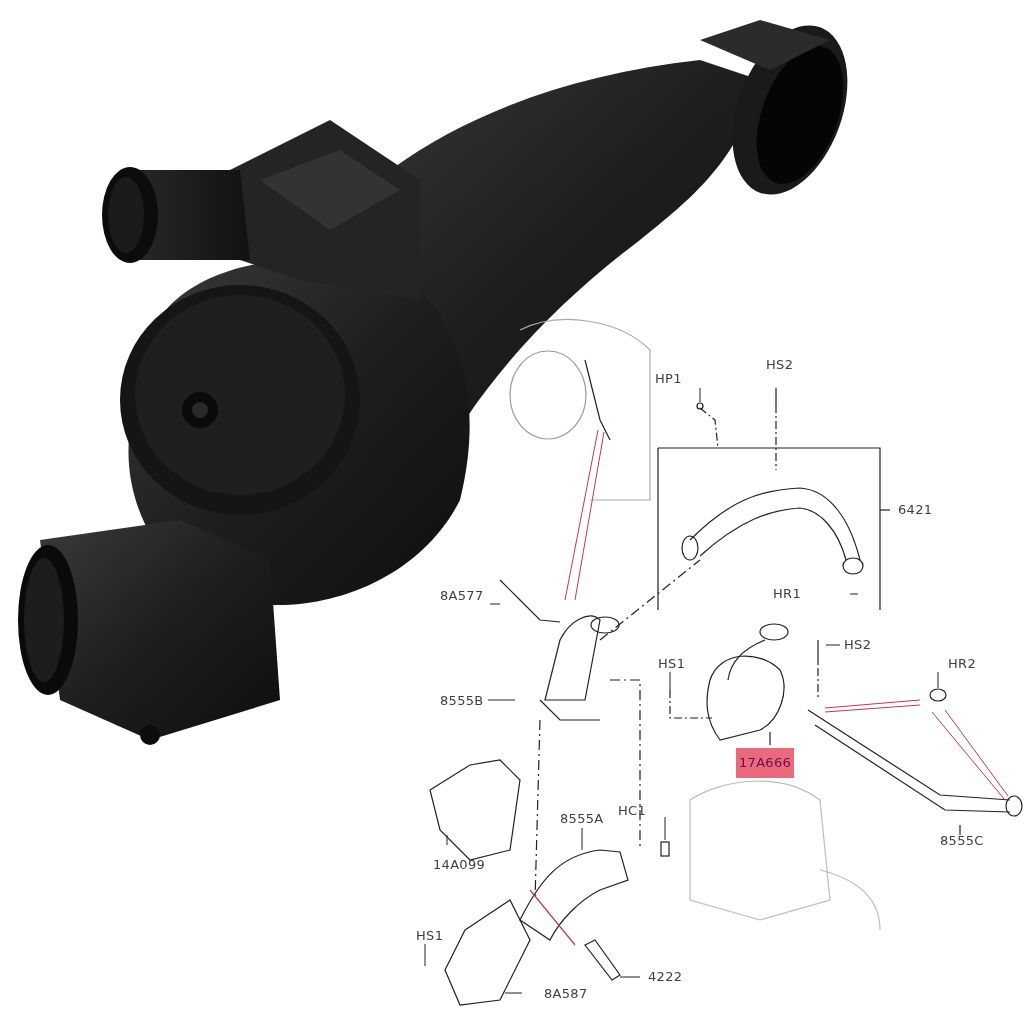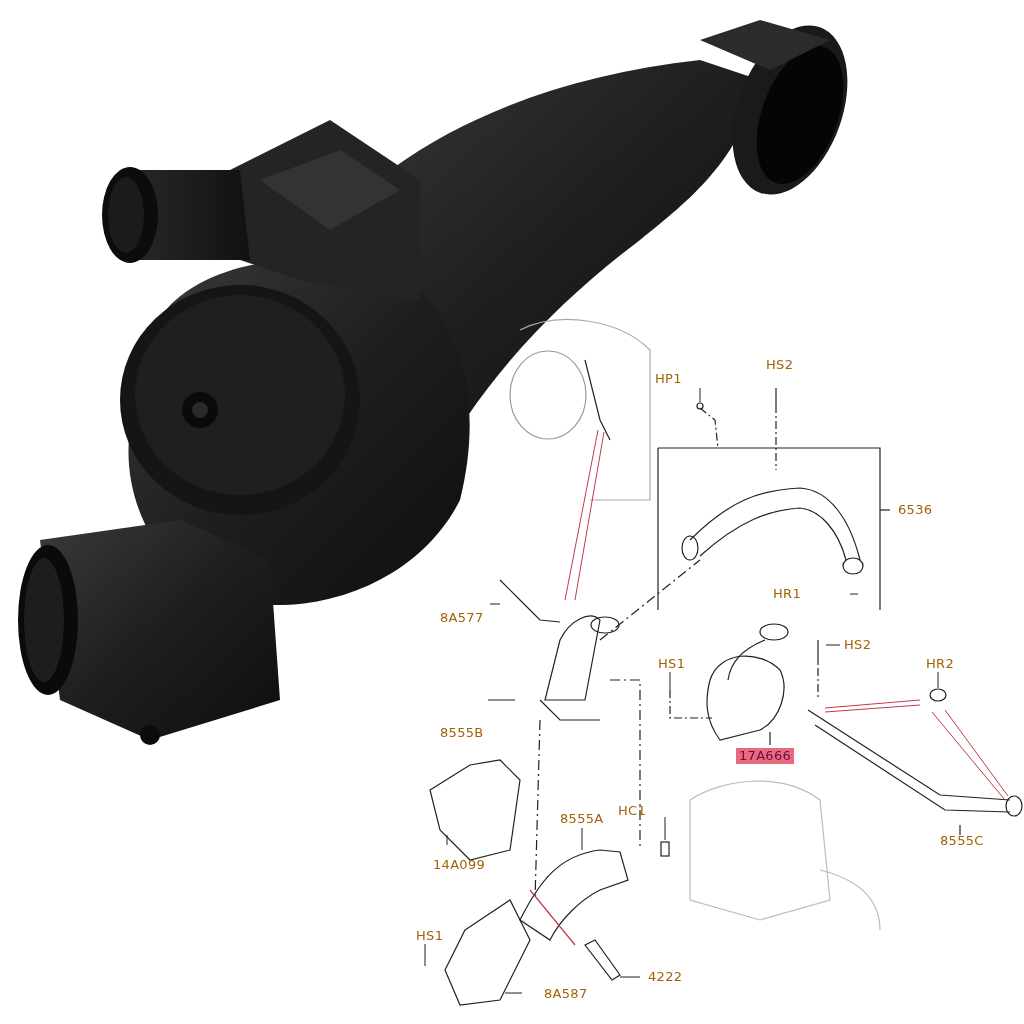--- a/index.html
+++ b/index.html
@@ -1,19 +1,19 @@
 <!DOCTYPE html>
 <html><head>
 <meta charset="utf-8">
 <style>
   html,body{margin:0;padding:0;background:#ffffff;}
   body{width:1024px;height:1024px;position:relative;overflow:hidden;font-family:"DejaVu Sans",sans-serif;}
   #stage{position:absolute;left:0;top:0;width:1024px;height:1024px;}
-  .lbl{position:absolute;font-size:13px;color:#a16207;letter-spacing:0.3px;line-height:14px;white-space:nowrap;}
-  .lbl.hl{background:#e96a7c;color:#6a0d4a;padding:1px 3px;}
+  .lbl{position:absolute;font-size:13px;color:#404040;letter-spacing:0.3px;line-height:14px;white-space:nowrap;}
+  .lbl.hl{background:#e96a7c;color:#6a0d4a;padding:8px 3px;}
   svg{position:absolute;left:0;top:0;}
 </style>
 </head>
 <body>
 
 <div id="stage">
 
   <svg width="1024" height="1024" viewBox="0 0 1024 1024">
     <defs>
       <linearGradient id="g1" x1="0" y1="0" x2="1" y2="1">
@@ -134,27 +134,27 @@
       <line x1="582" y1="828" x2="582" y2="850"></line>
       <line x1="665" y1="817" x2="665" y2="840"></line>
       <line x1="425" y1="944" x2="425" y2="966"></line>
       <line x1="620" y1="977" x2="640" y2="977"></line>
       <line x1="505" y1="993" x2="522" y2="993"></line>
     </g>
   </svg>
 
   <span class="lbl" style="left:655px;top:372px">HP1</span>
   <span class="lbl" style="left:766px;top:358px">HS2</span>
-  <span class="lbl" style="left:898px;top:503px">6536</span>
+  <span class="lbl" style="left:898px;top:503px">6421</span>
   <span class="lbl" style="left:773px;top:587px">HR1</span>
-  <span class="lbl" style="left:440px;top:611px">8A577</span>
+  <span class="lbl" style="left:440px;top:589px">8A577</span>
   <span class="lbl" style="left:844px;top:638px">HS2</span>
   <span class="lbl" style="left:658px;top:657px">HS1</span>
-  <span class="lbl" style="left:926px;top:657px">HR2</span>
-  <span class="lbl" style="left:440px;top:726px">8555B</span>
+  <span class="lbl" style="left:948px;top:657px">HR2</span>
+  <span class="lbl" style="left:440px;top:694px">8555B</span>
   <span class="lbl hl" style="left:736px;top:748px">17A666</span>
   <span class="lbl" style="left:618px;top:804px">HC1</span>
   <span class="lbl" style="left:560px;top:812px">8555A</span>
   <span class="lbl" style="left:940px;top:834px">8555C</span>
   <span class="lbl" style="left:433px;top:858px">14A099</span>
   <span class="lbl" style="left:416px;top:929px">HS1</span>
   <span class="lbl" style="left:648px;top:970px">4222</span>
   <span class="lbl" style="left:544px;top:987px">8A587</span>
 </div>
 

